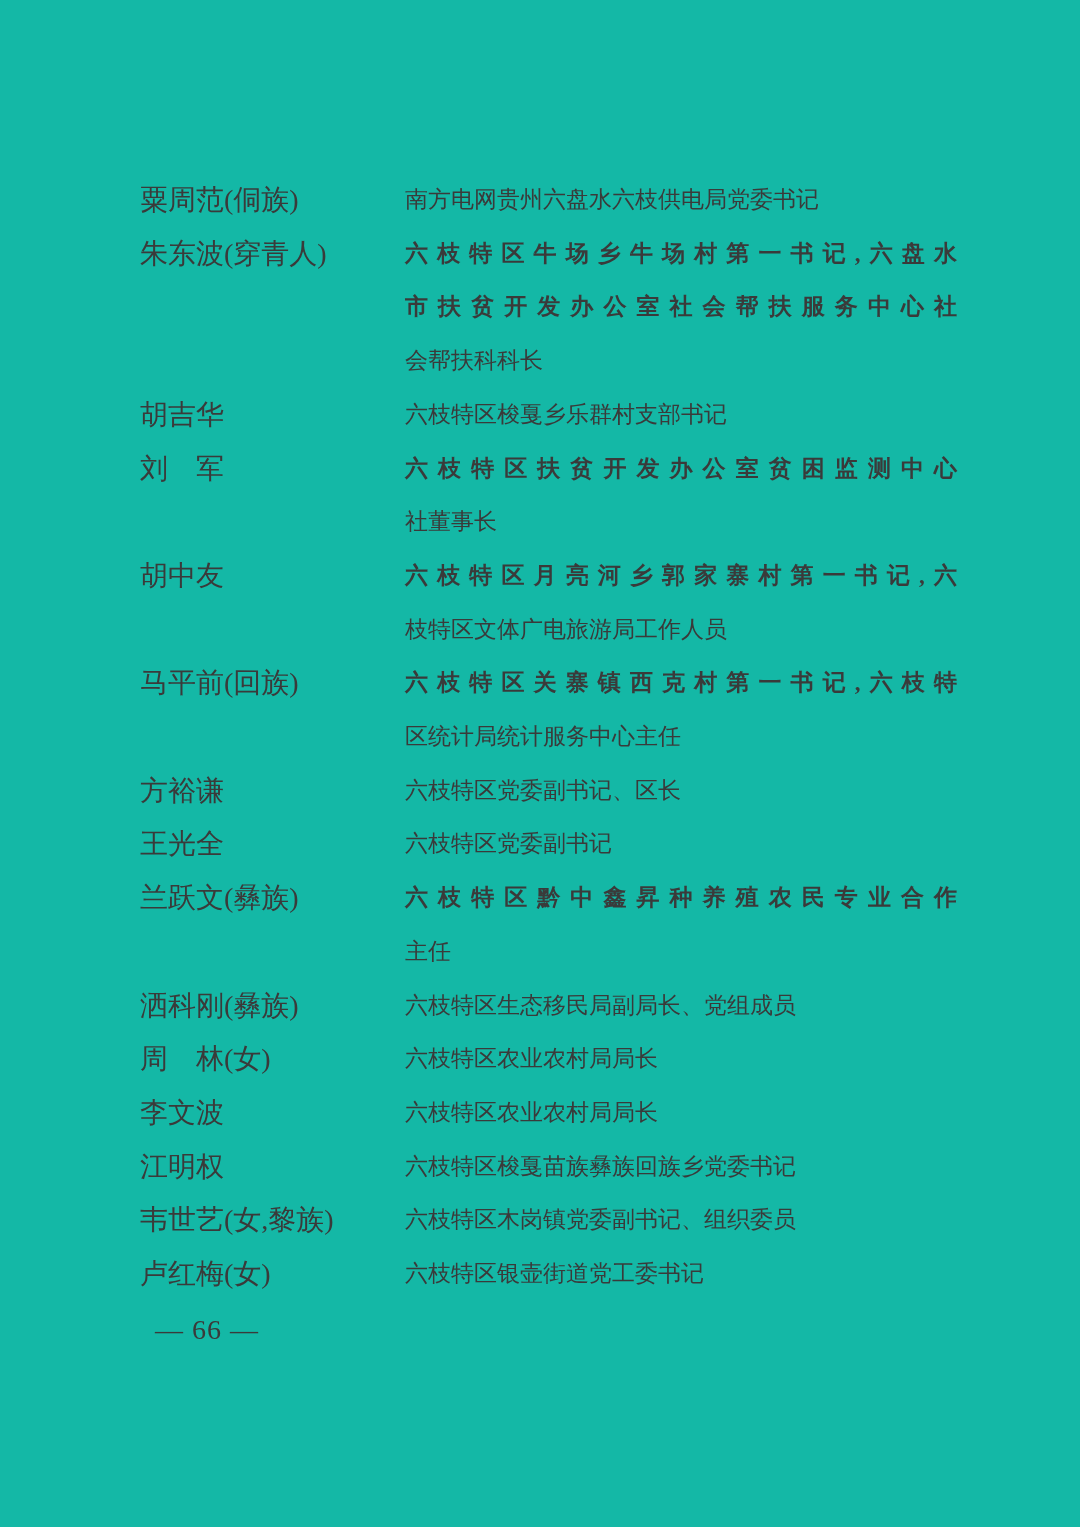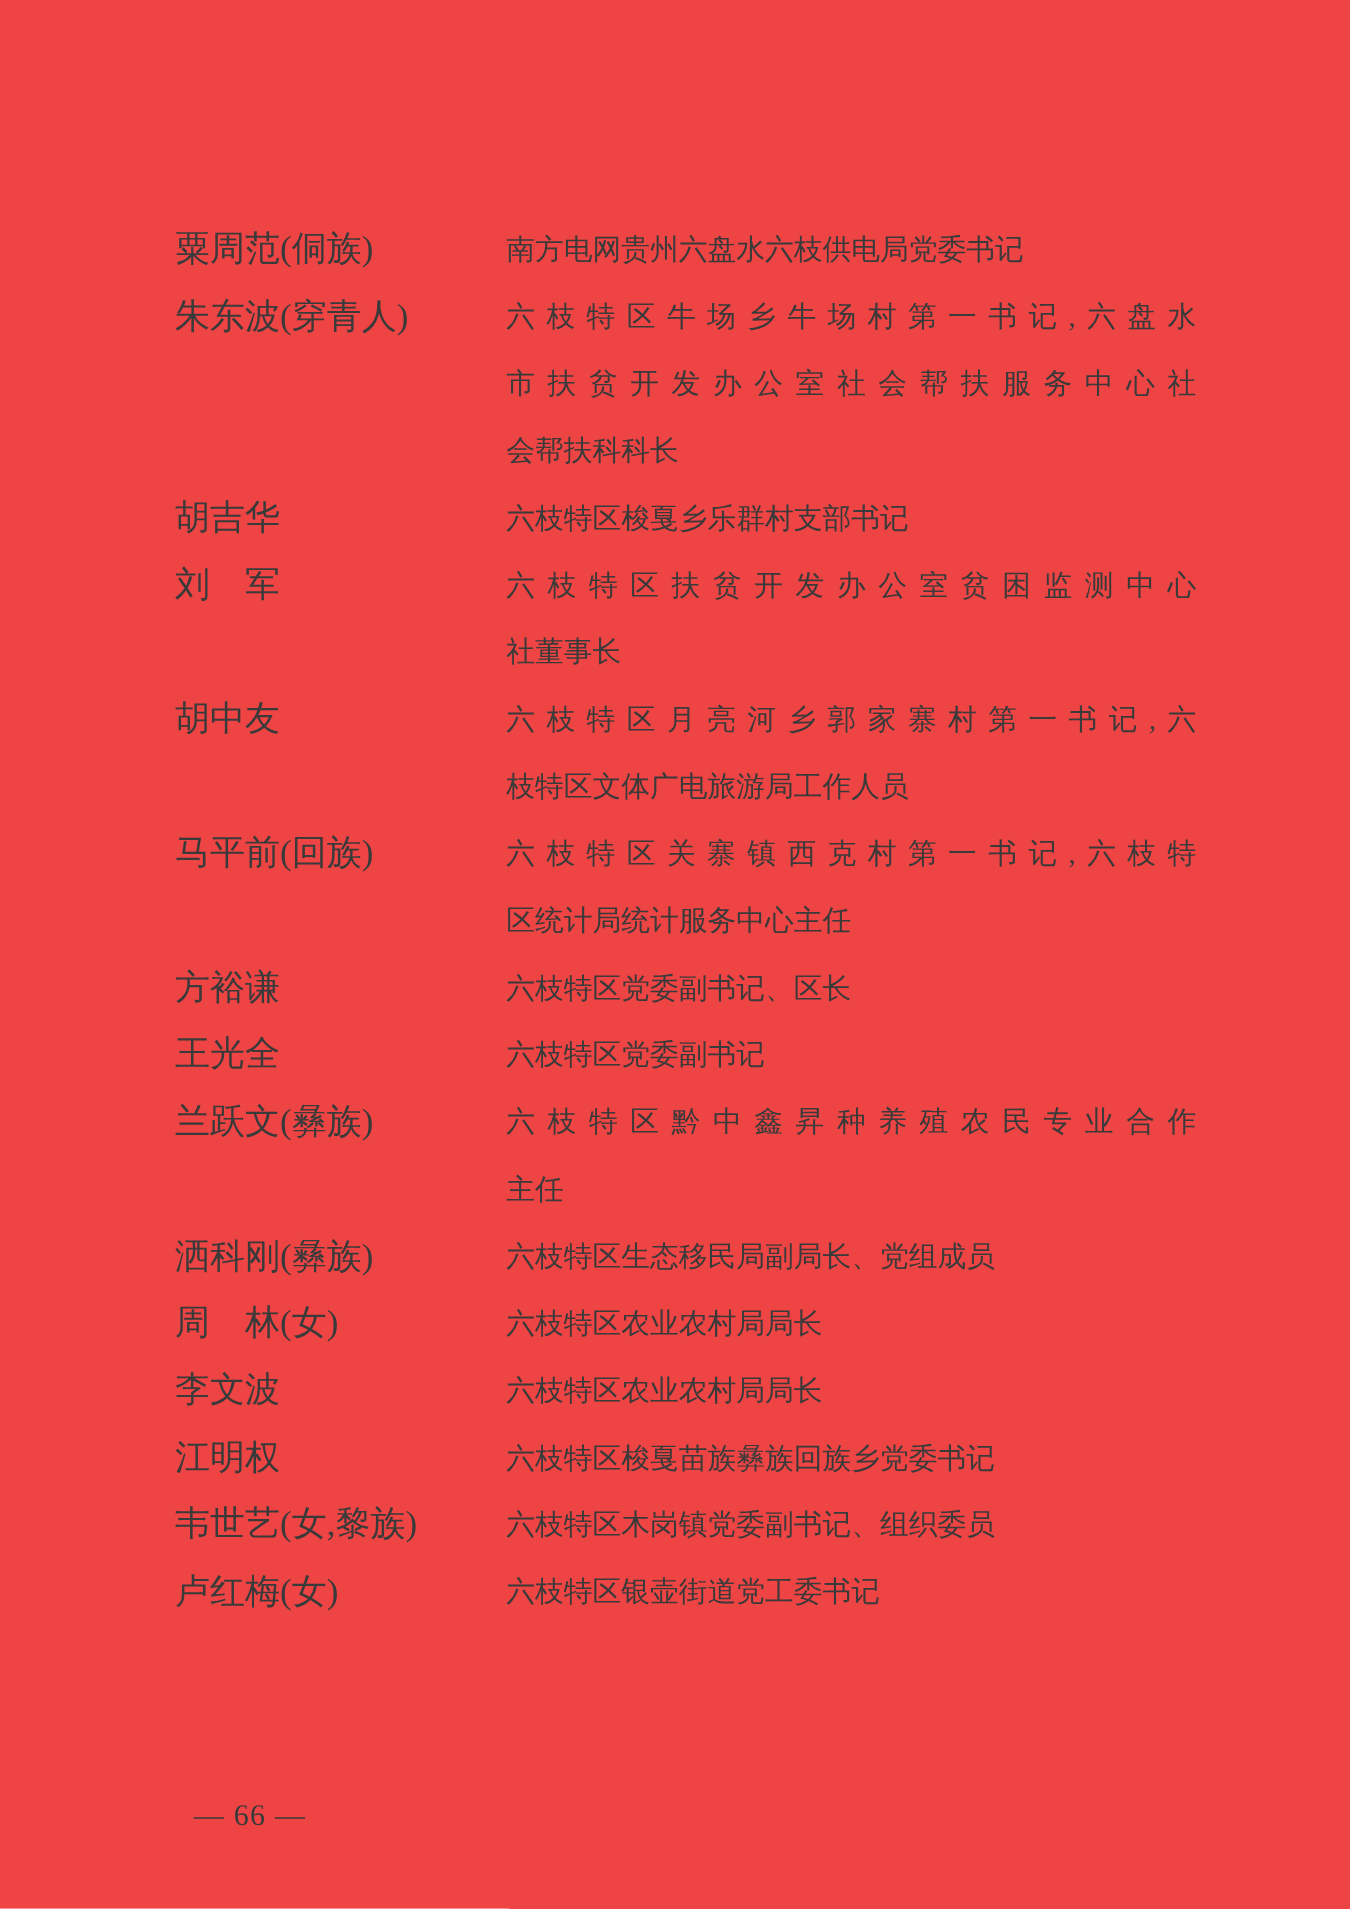--- a/index.html
+++ b/index.html
@@ -4,21 +4,21 @@
 <style>
   html, body {
     margin: 0;
     padding: 0;
     background: #ffffff;
   }
   .page {
     position: relative;
     width: 1080px;
     height: 1527px;
-    background: #ef4444;
+    background: #14b8a6;
     overflow: hidden;
     font-family: "Liberation Serif", serif;
     color: #3a3a3a;
   }
   .content {
     position: absolute;
     left: 140px;
     top: 173px;
     width: 820px;
   }
@@ -39,26 +39,27 @@
     font-size: 23px;
     line-height: 53.7px;
   }
   .tline {
     min-height: 53.7px;
     text-align: left;
   }
   .tline.j {
     text-align: justify;
     text-align-last: justify;
+    font-weight: bold;
   }
   .pagenum {
     position: absolute;
     left: 155px;
-    top: 1426px;
-    font-size: 24px;
+    top: 1303px;
+    font-size: 28px;
     line-height: 54px;
     letter-spacing: 1px;
     color: #3a3a3a;
   }
 </style>
 </head>
 <body>
 
 <div class="page">
   <div class="content">

